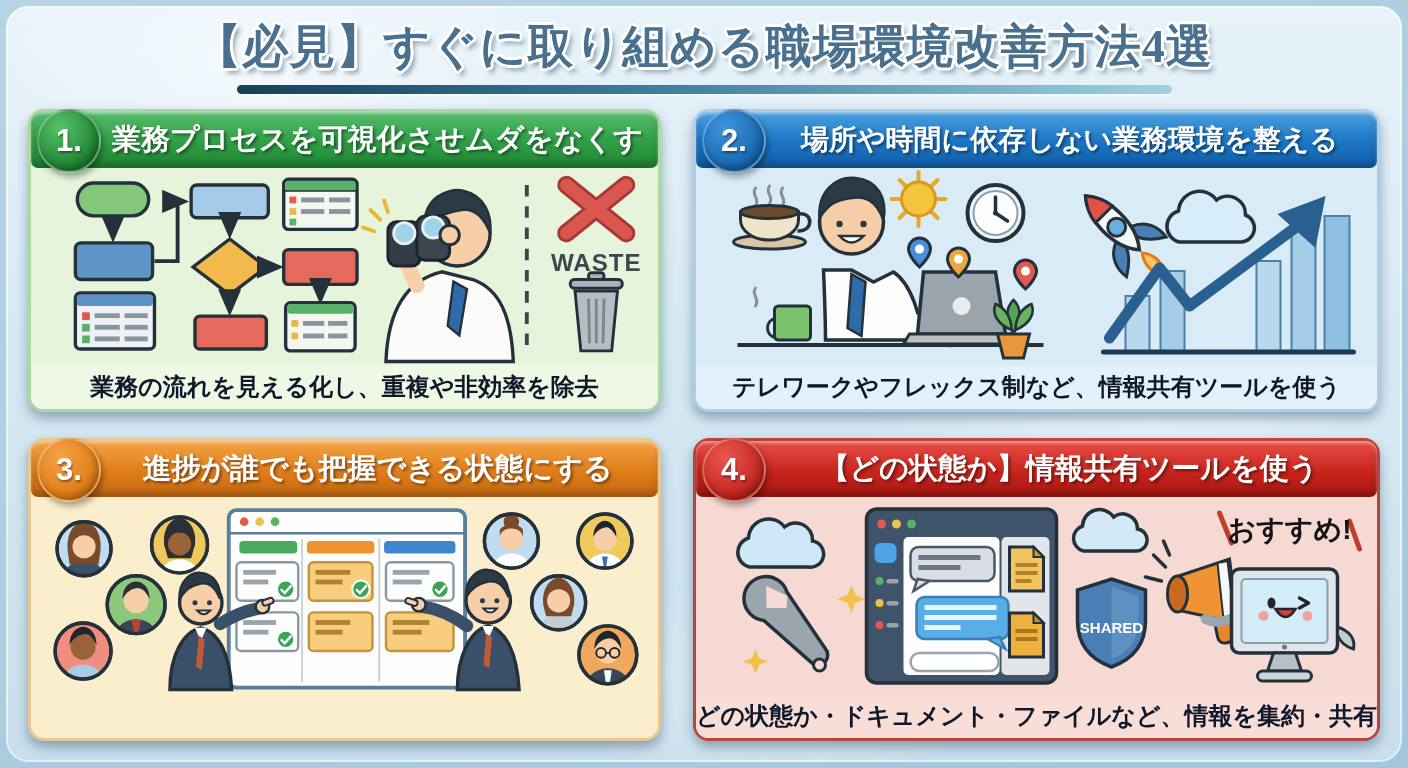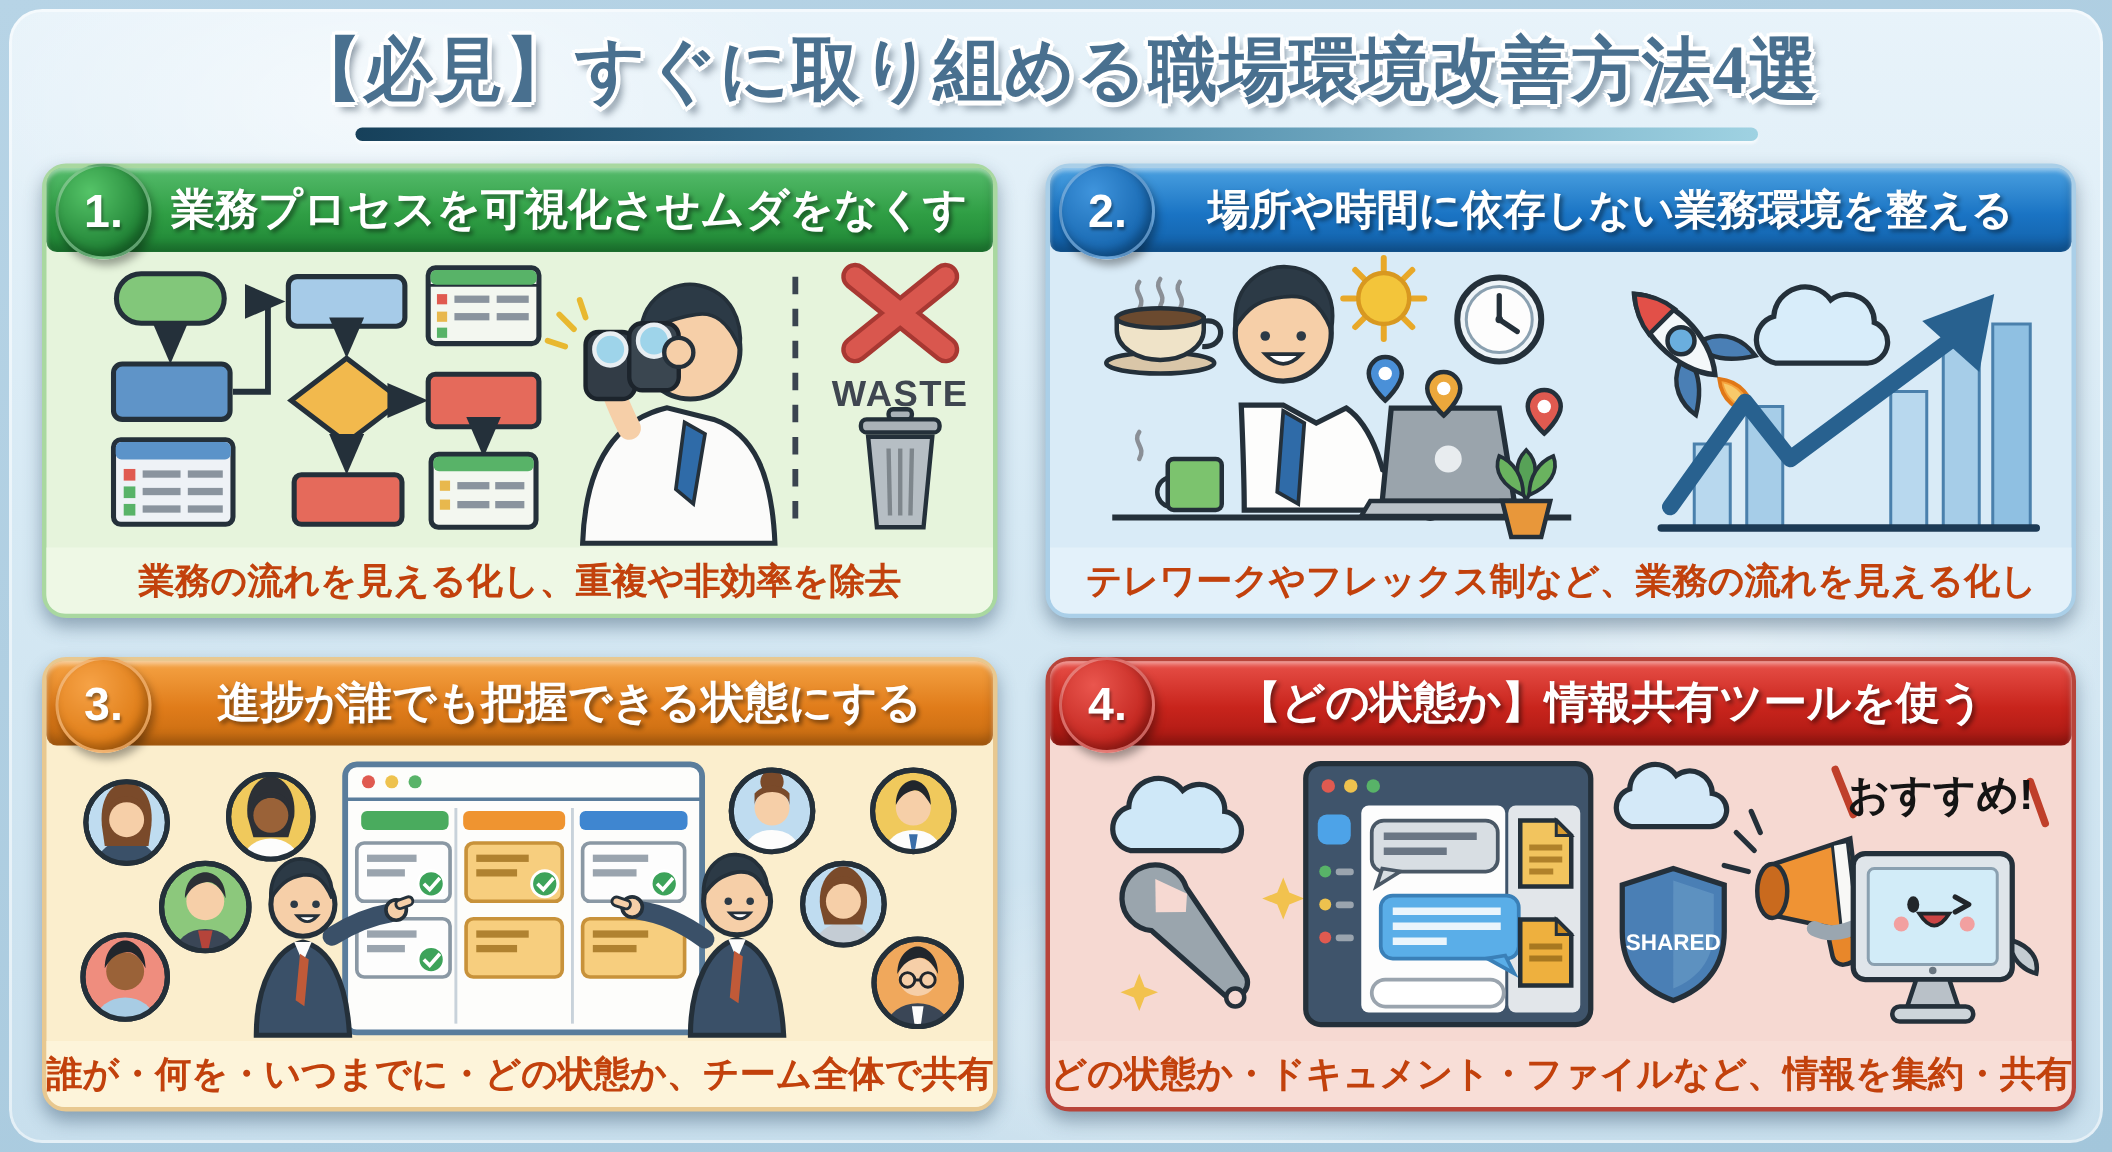--- a/index.html
+++ b/index.html
@@ -45,21 +45,21 @@
     white-space:nowrap; text-shadow:2px 2px 3px rgba(0,0,0,.45); }
   .p2 .heading { font-size:28px; }
   .num { position:absolute; left:6px; top:-3px; width:64px; height:64px; border-radius:50%;
     background:var(--num-grad); border:2px solid rgba(255,255,255,.3);
     box-shadow:2px 4px 6px rgba(0,0,0,.35), inset -3px -4px 6px rgba(0,0,0,.25);
     display:flex; align-items:center; justify-content:center;
     color:#fff; font-size:31px; font-weight:900; text-shadow:1px 2px 2px rgba(0,0,0,.4); }
   .body { height:197px; position:relative; }
   .body svg { display:block; width:100%; height:100%; }
   .caption { margin:0; height:44px; display:flex; align-items:center; justify-content:center;
-    font-size:24px; font-weight:800; color:#c2410c; background:var(--cap-bg);
+    font-size:24px; font-weight:800; color:#0f172a; background:var(--cap-bg);
     border-radius:0 0 12px 12px; white-space:nowrap; letter-spacing:0;font-family:Liberation Mono, monospace; }
 
   .p1 { --edge:#a9d8a0; --body-bg:#e6f4dc; --cap-bg:#eef8e5;
         --head-grad:linear-gradient(180deg,#55bb6b,#2f9e44 55%,#1f8535);
         --num-grad:radial-gradient(circle at 35% 28%,#55c468,#1e7f33 72%,#14632a); }
   .p2 { --edge:#aacfe8; --body-bg:#d9ebf7; --cap-bg:#e3f1fa;
         --head-grad:linear-gradient(180deg,#4aa0e0,#1a74c4 55%,#1260a8);
         --num-grad:radial-gradient(circle at 35% 28%,#3f94dc,#1565ae 72%,#0d4f8c); }
   .p3 { --edge:#e8c890; --body-bg:#fbeecd; --cap-bg:#fdf4da;
         --head-grad:linear-gradient(180deg,#f5a344,#e07c1a 55%,#c56a10);
@@ -270,21 +270,21 @@
             <rect x="449" y="103" width="24" height="80" fill="#a6cde8" stroke="#4a80ac" stroke-width="2"></rect>
             <rect x="545" y="93" width="24" height="90" fill="#b8d8ee" stroke="#4a80ac" stroke-width="2"></rect>
             <rect x="580" y="63" width="24" height="120" fill="#a6cde8" stroke="#4a80ac" stroke-width="2"></rect>
             <rect x="613" y="48" width="25" height="135" fill="#8fc0e2" stroke="#4a80ac" stroke-width="2"></rect>
             <path d="M398,170 L448,100 L478,138 L586,58" fill="none" stroke="#28618f" stroke-width="11" stroke-linejoin="round" stroke-linecap="round"></path>
             <path d="M566,46 L614,28 L604,80 Z" fill="#28618f"></path>
             <line x1="392" y1="184" x2="642" y2="184" stroke="#1c3a55" stroke-width="5" stroke-linecap="round"></line>
           </g>
         </svg>
       </div>
-      <p class="caption">テレワークやフレックス制など、業務の流れを見える化し</p>
+      <p class="caption">テレワークやフレックス制など、情報共有ツールを使う</p>
     </section>
 
     <section class="panel p3">
       <header class="panel-h">
         <div class="num">3.</div>
         <h2 class="heading">進捗が誰でも把握できる状態にする</h2>
       </header>
       <div class="body">
         <svg viewBox="0 0 650 197" preserveAspectRatio="xMidYMid meet">
           <defs>
@@ -445,21 +445,20 @@
               <circle cx="598" cy="156" r="13" fill="#f6cfa8"></circle>
               <path d="M584,154 C584,140 593,135 598,135 C603,135 612,140 612,154 C607,144 602,142 598,143 C592,144 588,147 584,154 Z" fill="#21262c"></path>
               <circle cx="591" cy="158" r="5" fill="none" stroke="#21262c" stroke-width="2"></circle>
               <circle cx="605" cy="158" r="5" fill="none" stroke="#21262c" stroke-width="2"></circle>
               <line x1="596" y1="158" x2="600" y2="158" stroke="#21262c" stroke-width="2"></line>
             </g>
             <circle cx="598" cy="160" r="30" fill="none" stroke="#24303a" stroke-width="3.5"></circle>
           </g>
         </svg>
       </div>
-      <p class="caption">誰が・何を・いつまでに・どの状態か、チーム全体で共有</p>
     </section>
 
     <section class="panel p4">
       <header class="panel-h">
         <div class="num">4.</div>
         <h2 class="heading">【どの状態か】情報共有ツールを使う</h2>
       </header>
       <div class="body">
         <svg viewBox="0 0 650 197" preserveAspectRatio="xMidYMid meet">
           <g>

